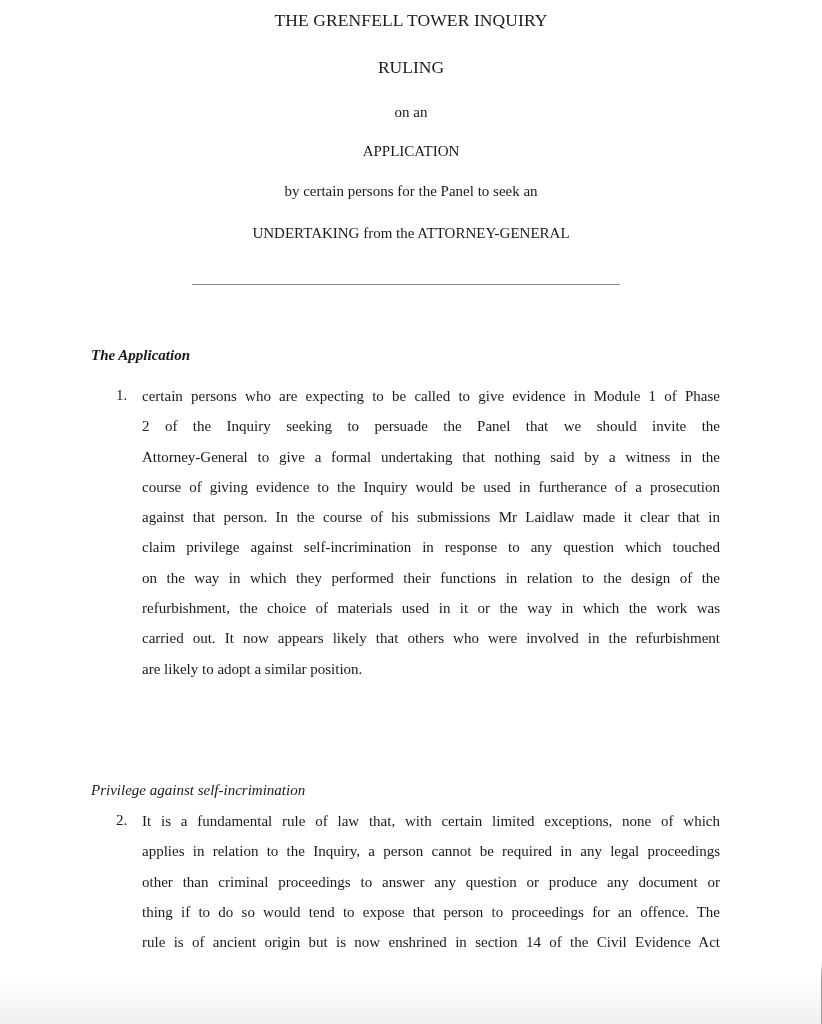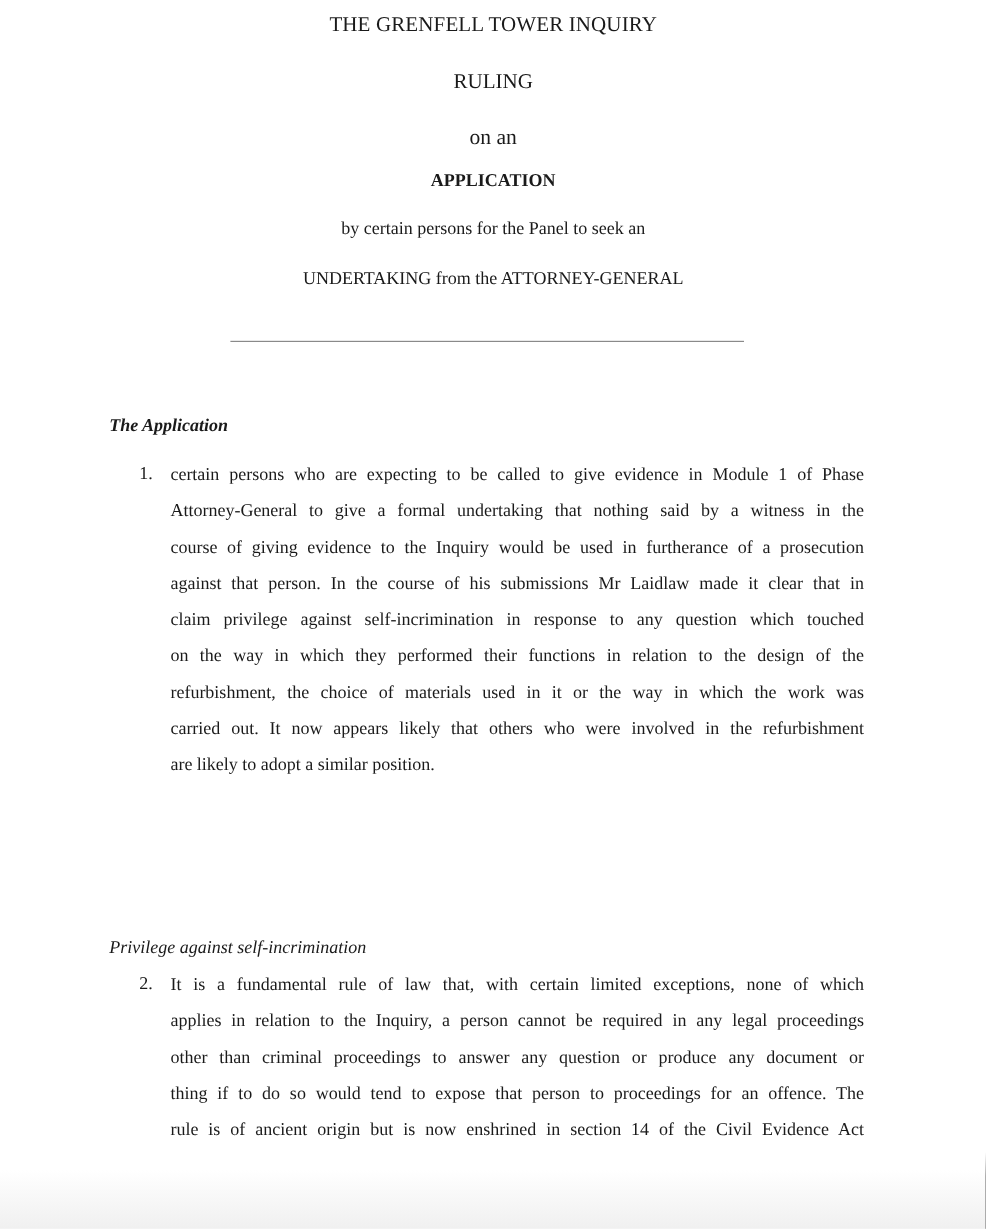--- a/index.html
+++ b/index.html
@@ -33,26 +33,25 @@
       top: 10px;
       font-size: 17.5px;
       letter-spacing: 0.1px;
     }
     .ruling {
       top: 57px;
       font-size: 17.5px;
     }
     .on-an {
       top: 104px;
-      font-size: 18px;
+      font-size: 15px;
     }
     .application {
       top: 143px;
       font-size: 15px;
-      font-weight: bold;
     }
     .by-certain {
       top: 183px;
       font-size: 15px;
     }
     .undertaking {
       top: 225px;
       font-size: 15px;
     }
     .divider {
@@ -117,20 +116,21 @@
   <div class="center-line application">APPLICATION</div>
   <div class="center-line undertaking">UNDERTAKING from the ATTORNEY-GENERAL</div>
   <div class="center-line by-certain">by certain persons for the Panel to seek an</div>
 
   <div class="divider"></div>
 
   <div class="heading h1">The Application</div>
   <div class="para-num n1">1.</div>
   <div class="para p1">
     <span class="line">certain persons who are expecting to be called to give evidence in Module 1 of Phase</span>
+    <span class="line">2 of the Inquiry seeking to persuade the Panel that we should invite the</span>
     <span class="line">Attorney-General to give a formal undertaking that nothing said by a witness in the</span>
     <span class="line">course of giving evidence to the Inquiry would be used in furtherance of a prosecution</span>
     <span class="line">against that person. In the course of his submissions Mr Laidlaw made it clear that in</span>
     <span class="line">claim privilege against self-incrimination in response to any question which touched</span>
     <span class="line">on the way in which they performed their functions in relation to the design of the</span>
     <span class="line">refurbishment, the choice of materials used in it or the way in which the work was</span>
     <span class="line">carried out. It now appears likely that others who were involved in the refurbishment</span>
     <span class="line last">are likely to adopt a similar position.</span>
   </div>
 

